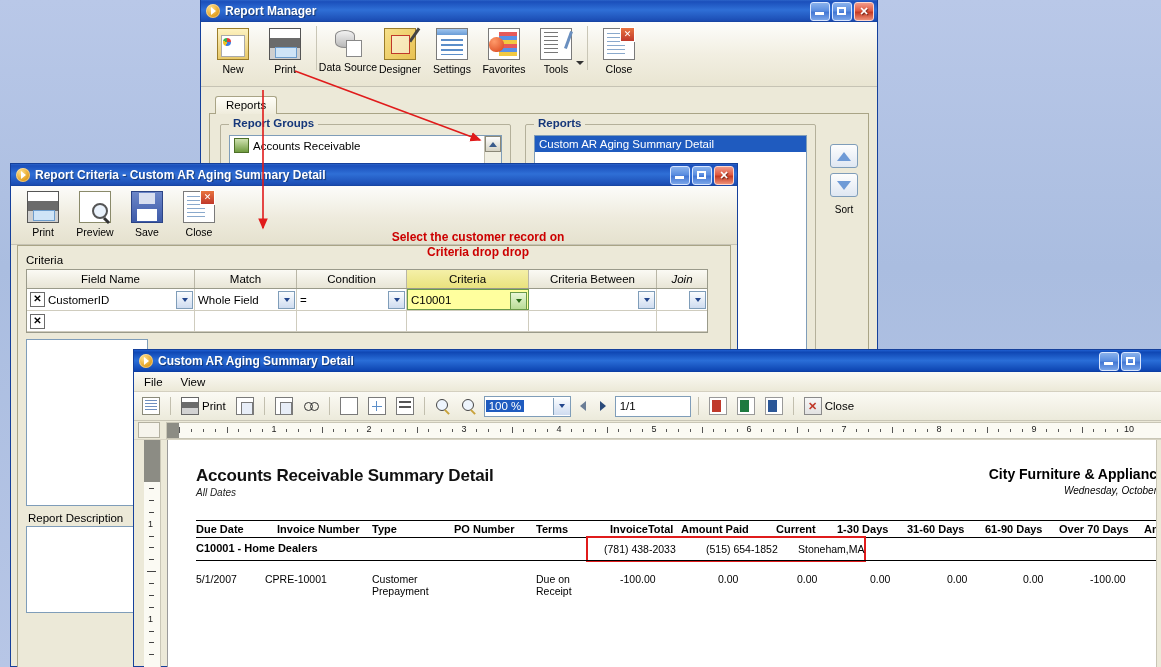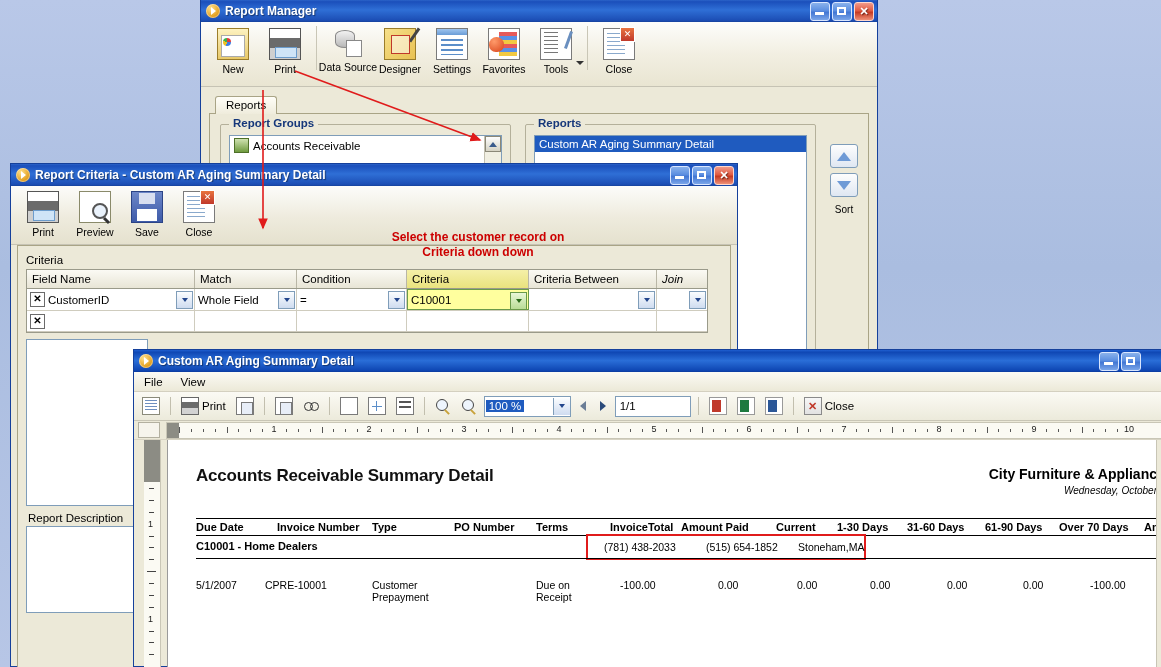--- a/index.html
+++ b/index.html
@@ -126,21 +126,21 @@
   .ico-preview:after{content:"";position:absolute;right:0px;bottom:0px;width:7px;height:3px;background:#333;transform:rotate(45deg);}
 
   .rc-tabs{display:flex;align-items:flex-end;height:18px;margin:4px 0 0 8px;}
   .rc-tab{font-size:11.5px;padding:2px 7px 3px 7px;border:1px solid #a9a486;border-bottom:none;
     background:linear-gradient(180deg,#f3f0e2,#e5e1d0);border-radius:3px 3px 0 0;}
   .rc-tab.active{background:#fffdf4;position:relative;top:1px;}
   .rc-panel{border:1px solid #a9a486;background:#ece9d8;margin:0 6px;height:calc(100% - 96px);padding:8px;position:relative;}
   .note{position:absolute;color:#cc0000;font-weight:bold;font-size:12px;text-align:center;left:330px;top:-16px;width:260px;line-height:15px;}
   .crit-label{font-size:11.5px;margin-bottom:3px;}
   .grid{border:1px solid #9a9a8a;background:#fff;width:680px;}
-  .grid-head{display:flex;background:linear-gradient(180deg,#fbfaf4,#e8e5d6);border-bottom:1px solid #9a9a8a;}
+  .grid-head{display:flex;background:linear-gradient(180deg,#fbfaf4,#e8e5d6);border-bottom:1px solid #9a9a8a;text-align:center;}
   .gh{font-size:11.5px;padding:3px 5px;border-right:1px solid #b9b6a6;box-sizing:border-box;white-space:nowrap;}
   .gh.hl{background:linear-gradient(180deg,#f5f0a8,#e9e27e);}
   .grid-row{display:flex;border-bottom:1px solid #cfccbe;}
   .gc{border-right:1px solid #cfccbe;box-sizing:border-box;height:21px;display:flex;align-items:center;
     font-size:11.5px;padding-left:3px;position:relative;}
   .gc.yellow{background:#ffff9e;border:1px solid #6a9a4a;}
   .xbox{width:13px;height:13px;border:1px solid #6b6b6b;background:#fff;font-size:10px;line-height:11px;
     text-align:center;margin-right:3px;flex:none;color:#000;font-weight:bold;}
   .ddbtn{position:absolute;right:1px;top:2px;width:15px;height:16px;
     background:linear-gradient(180deg,#fbfdff,#cfdcf0);border:1px solid #7f9db9;
@@ -223,21 +223,21 @@
   .rpt-date{font-size:10px;font-style:italic;text-align:right;margin-top:3px;white-space:nowrap;}
   .rpt-head{display:flex;justify-content:space-between;padding:26px 14px 0 28px;}
 
   .cols{position:relative;margin:22px 0 0 28px;border-top:1px solid #000;border-bottom:1px solid #000;
     height:16px;font-size:11px;font-weight:bold;white-space:nowrap;}
   .col{position:absolute;top:2px;}
   .grprow{position:relative;margin-left:28px;height:22px;font-size:11px;font-weight:bold;}
   .hlbox{position:absolute;left:390px;top:-2px;width:276px;height:22px;border:2px solid #e01b1b;}
   .hlcell{position:absolute;top:2px;font-size:10.5px;font-weight:normal;}
   .datarow{position:relative;margin-left:28px;border-top:1px solid #000;padding-top:4px;height:36px;font-size:10.5px;}
-  .dcell{position:absolute;top:20px;white-space:pre-line;line-height:12px;}
+  .dcell{position:absolute;top:12px;white-space:pre-line;line-height:12px;}
   .scroll-cap{position:absolute;right:0;top:0;bottom:0;width:14px;background:#ece9d8;border-left:1px solid #c8c5b5;}
 </style>
 </head>
 <body>
 
 <div class="win" id="reportManager">
   <div class="titlebar" style="margin:-1px -1px 0 -1px;border-top:1px solid #15409b;">
     <span class="tb-icon"></span>
     <span class="tb-title">Report Manager</span>
     <span class="tb-btns">
@@ -363,21 +363,21 @@
     </div>
     <div class="tbar-item">
       <span class="ico ico-close"></span>
       <span class="lbl">Close</span>
     </div>
   </div>
 
 
   <div class="rc-panel">
     <div class="note" style="white-space:pre-line;">Select the customer record on
-Criteria down down</div>
+Criteria drop drop</div>
     <div class="crit-label">Criteria</div>
 
     <div class="grid">
       <div class="grid-head">
         <div class="gh" style="width:168px;">Field Name</div>
         <div class="gh" style="width:102px;">Match</div>
         <div class="gh" style="width:110px;">Condition</div>
         <div class="gh hl" style="width:122px;">Criteria</div>
         <div class="gh" style="width:128px;">Criteria Between</div>
         <div class="gh" style="width:50px;border-right:none;font-style:italic;">Join</div>
@@ -622,20 +622,21 @@
   <div class="rv-main">
     <span class="vruler">
       <span class="vr-thumb"></span>
       <span id="vticks"><span class="vtk" style="top: 48px;"></span><span class="vtk" style="top: 59.875px;"></span><span class="vtk" style="top: 71.75px;"></span><span class="vnum" style="top: 78.625px;">1</span><span class="vtk" style="top: 95.5px;"></span><span class="vtk" style="top: 107.375px;"></span><span class="vtk" style="top: 119.25px;"></span><span class="vtk half" style="top: 131.125px;"></span><span class="vtk" style="top: 143px;"></span><span class="vtk" style="top: 154.875px;"></span><span class="vtk" style="top: 166.75px;"></span><span class="vnum" style="top: 173.625px;">1</span><span class="vtk" style="top: 190.5px;"></span><span class="vtk" style="top: 202.375px;"></span><span class="vtk" style="top: 214.25px;"></span></span>
     </span>
 
     <div class="page">
       <div class="rpt-head">
         <div>
           <div class="rpt-title">Accounts Receivable Summary Detail</div>
+          <div class="rpt-sub">All Dates</div>
         </div>
         <div>
           <div class="rpt-co">City Furniture &amp; Applianc</div>
           <div class="rpt-date">Wednesday, October</div>
         </div>
       </div>
 
       <div class="cols">
         <span class="col" style="left:0px;">Due Date</span>
         <span class="col" style="left:81px;">Invoice Number</span>

